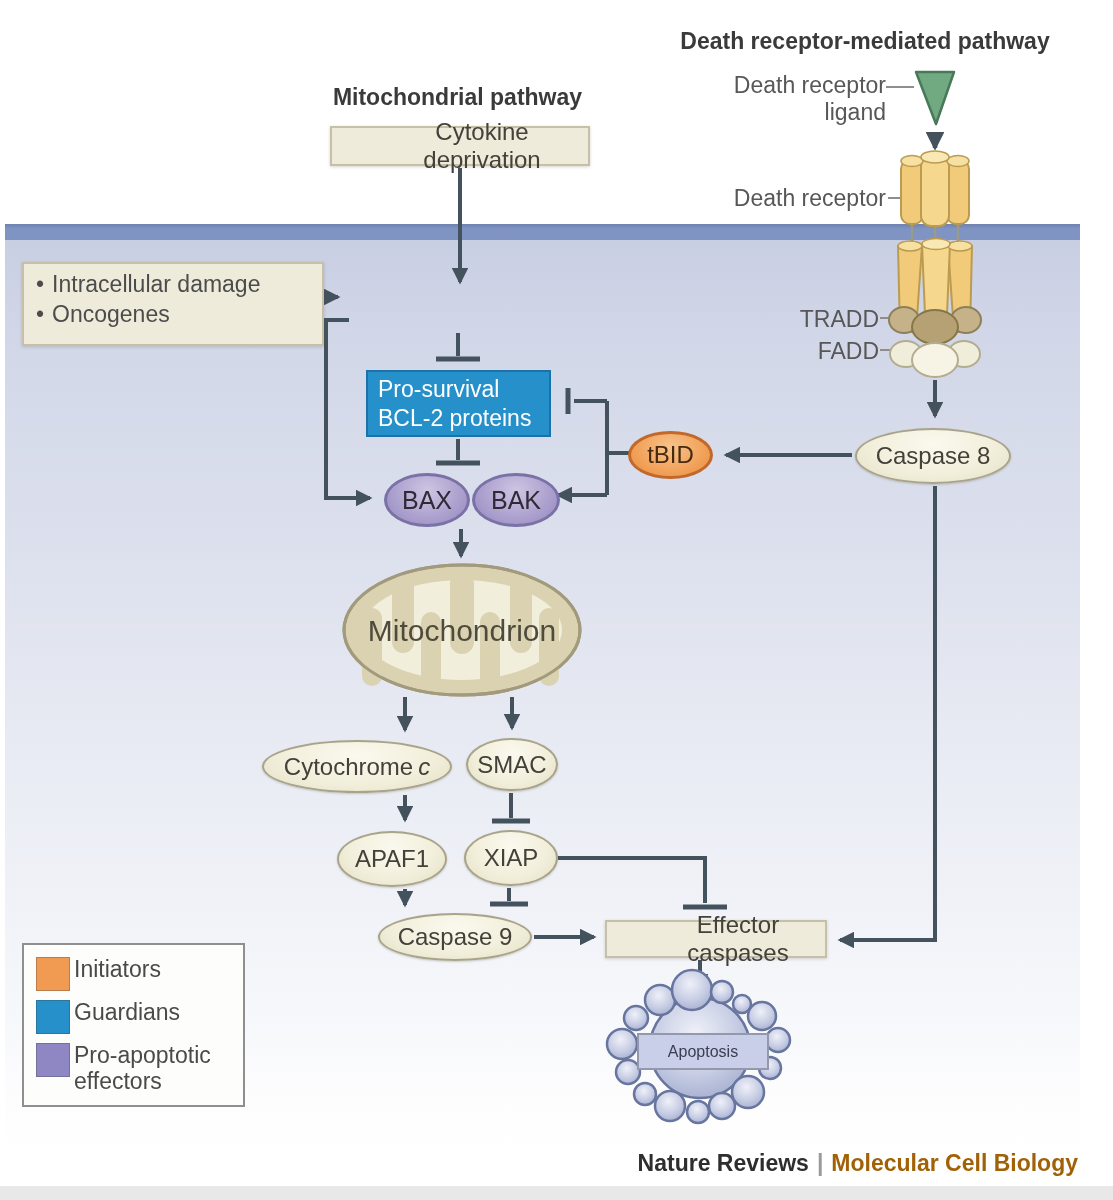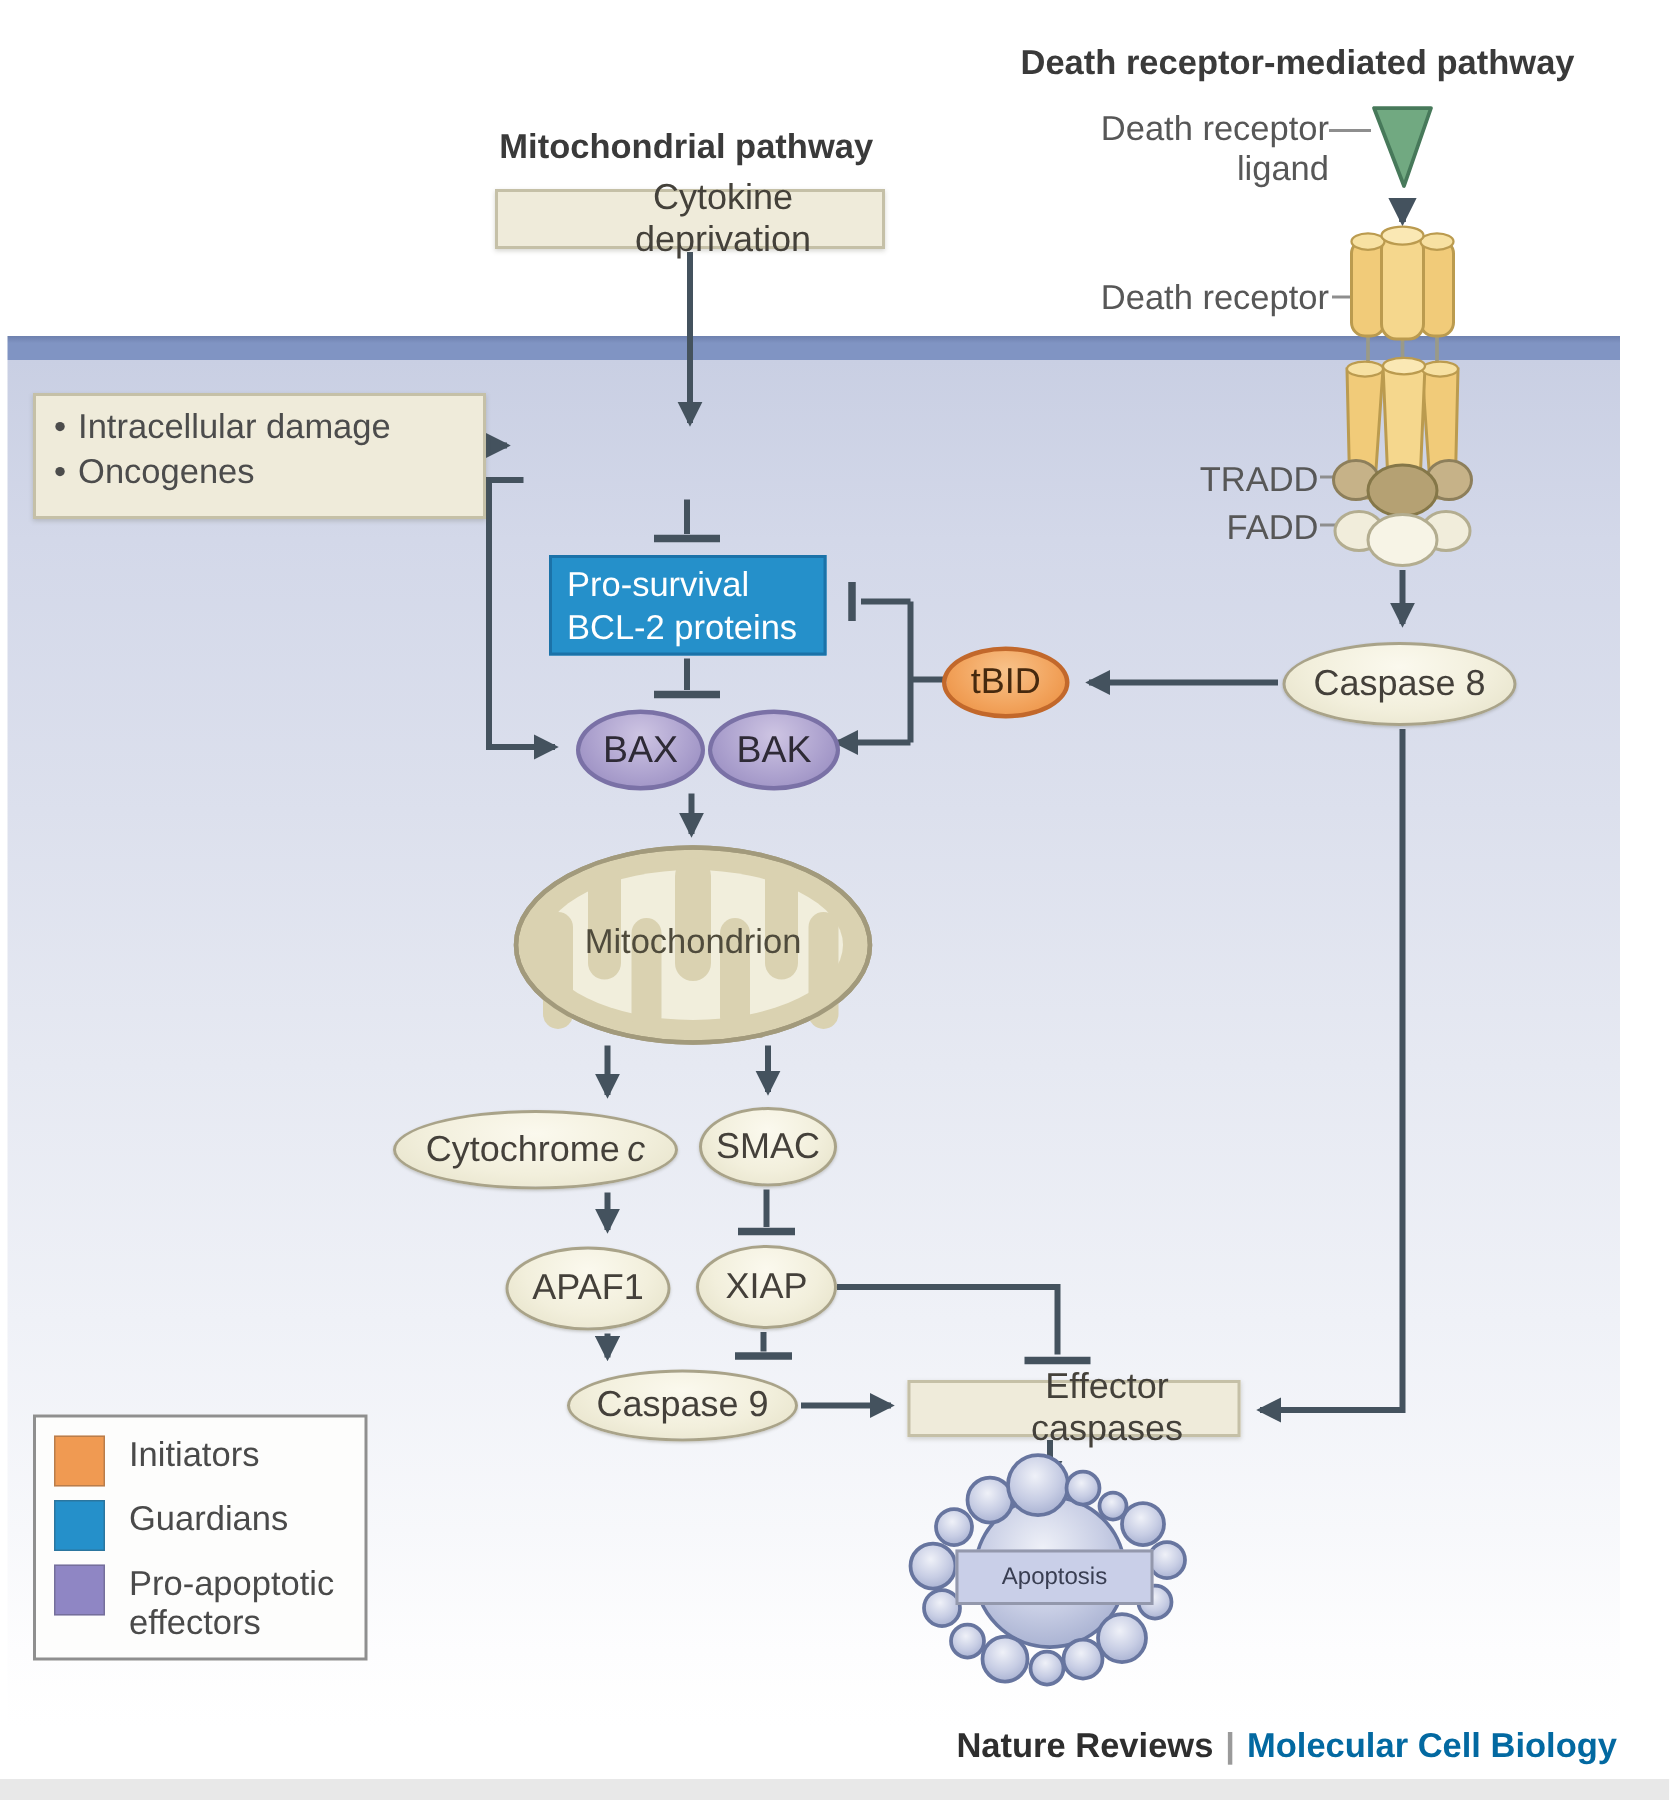--- a/index.html
+++ b/index.html
@@ -35,26 +35,26 @@
   
   #damage-box{padding:5px 10px 5px 12px;display:block;text-align:left;}
   #damage-box .row{font-size:23px;color:#4C4C4C;line-height:1.32;}
   #damage-box .blt{margin-right:8px;}
   
   #apoptosis-label{background:#C9CFE8;border:2px solid #9398AC;font-size:16px;color:#393E52;}
   
   #legend-box{left:22px;top:943px;width:223px;height:164px;background:#FDFDFC;border:2px solid #8F8F8F;box-sizing:border-box;padding:12px 0 0 12px;}
   .legend-row{display:flex;align-items:flex-start;margin-bottom:9px;}
   .legend-swatch{width:34px;height:34px;border:1px solid rgba(60,60,60,.3);box-sizing:border-box;flex:0 0 auto;}
-  .legend-label{font-size:23px;color:#4A4A4A;margin-left:16px;line-height:1.12;width:150px;}
+  .legend-label{font-size:23px;color:#4A4A4A;margin-left:4px;line-height:1.12;width:150px;}
   
   #footer{left:500px;top:1150px;width:578px;text-align:right;font-size:23px;font-weight:bold;color:#2E2E2E;}
   #footer .sep{color:#9A9A9A;margin:0 8px;font-weight:bold;}
   
-  #mito-label{left:357px;top:614px;width:210px;text-align:center;font-size:23px;color:#4F4B3C;}
+  #mito-label{left:357px;top:614px;width:210px;text-align:center;font-size:30px;color:#4F4B3C;}
 </style>
 </head>
 <body>
 
 <div id="stage">
 
   <div class="abs" id="membrane"></div>
   <div class="abs" id="cell-bg"></div>
 
   <svg class="overlay" width="1113" height="1200" viewBox="0 0 1113 1200">
@@ -236,17 +236,17 @@
       <div class="legend-swatch" style="background-color: rgb(37, 144, 202);"></div>
       <div class="legend-label">Guardians</div>
     </div>
     <div class="legend-row">
       <div class="legend-swatch" style="background-color: rgb(143, 134, 196);"></div>
       <div class="legend-label">Pro-apoptotic effectors</div>
     </div>
   </div>
 
   <div class="abs" id="footer">
-    <span>Nature Reviews</span><span class="sep">|</span><span style="color: #0369a1; margin-top: 27px;">Molecular Cell Biology</span>
+    <span>Nature Reviews</span><span class="sep">|</span><span style="color: #a16207; margin-top: 27px;">Molecular Cell Biology</span>
   </div>
 
   <div class="abs" id="bottom-bar"></div>
 </div>
 
 </body></html>

